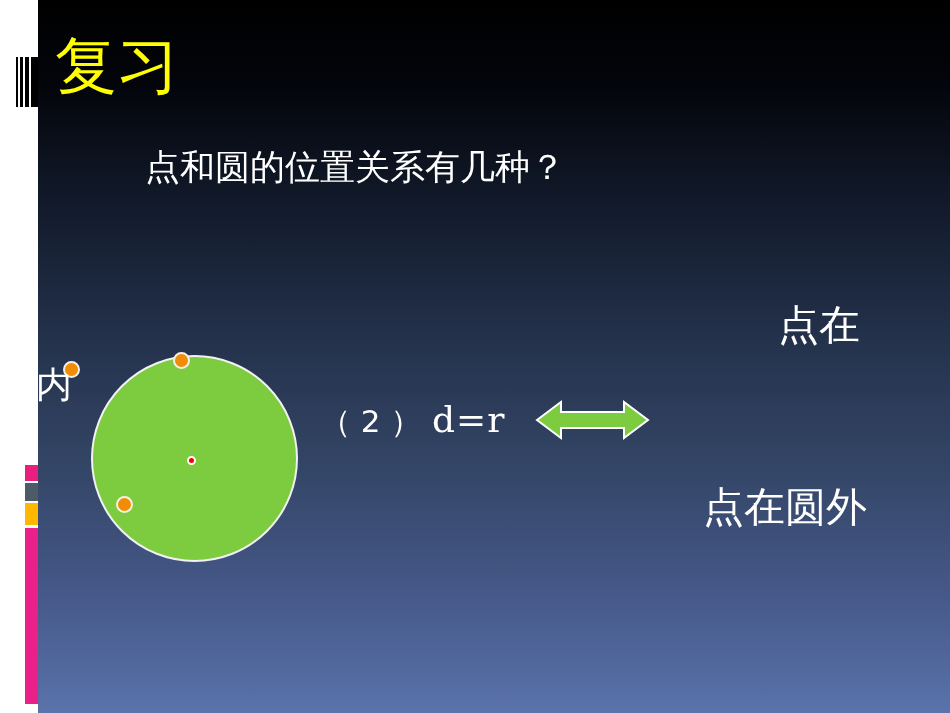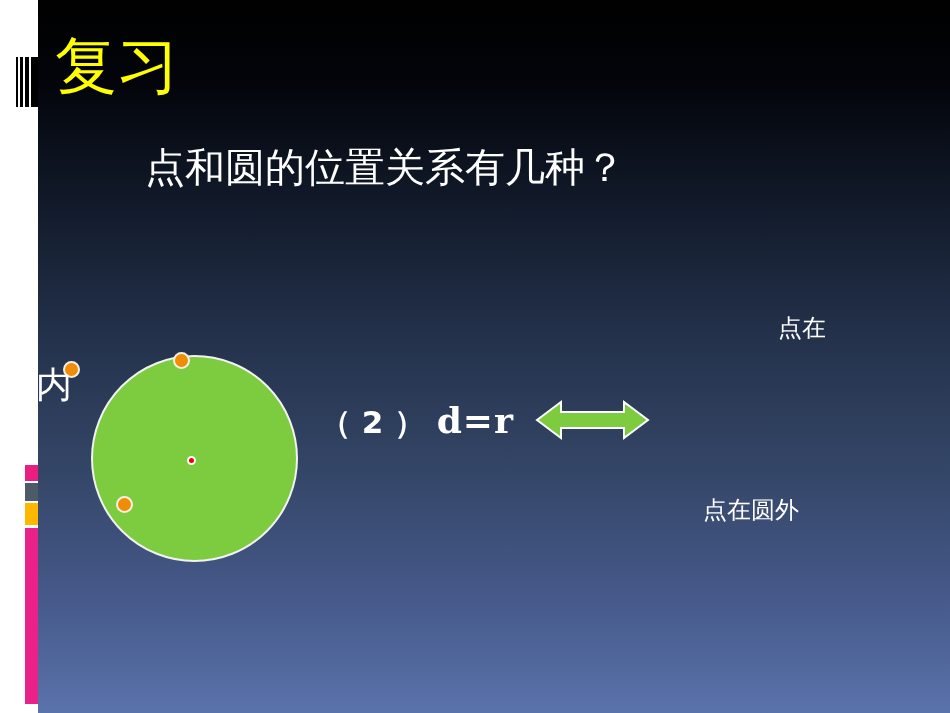--- a/index.html
+++ b/index.html
@@ -78,21 +78,21 @@
     font-family: "DejaVu Sans", "Liberation Sans", sans-serif;
     white-space: nowrap;
     text-align: center;
   }
 
   
   #question {
     position: absolute;
     left: 107px;
     top: 144px;
-    font-size: 40px;
+    font-size: 35px;
     line-height: 46px;
     color: #ffffff;
     white-space: nowrap;
   }
 
   
   #diagram {
     position: absolute;
     left: 0px;
     top: 330px;
@@ -152,37 +152,38 @@
     left: -38px;
     color: #ffffff;
     white-space: nowrap;
     font-size: 36px;
     line-height: 46px;
   }
   .rhs {
     position: absolute;
     color: #ffffff;
     white-space: nowrap;
-    font-size: 24px;
+    font-size: 41px;
     line-height: 46px;
+    font-family: Liberation Mono, monospace;
   }
 
   
   .arrow {
     position: absolute;
     display: block;
   }
   .arrow svg { display: block; }
 
   #line1 { left: 330px; top: 305px; }
   #line1 .arrow { left: 180px; top: 6px; }
   #line1-rhs { left: 740px; top: 305px; }
   #word-yuannei { top: 362px; }
 
-  #line2 { left: 282px; top: 398px; font-weight: bold; }
+  #line2 { left: 282px; top: 398px; }
   #line2 .arrow { left: 215px; top: 0px; }
   #line2-rhs { left: 700px; top: 398px; }
 
   #line3 { left: 282px; top: 487px; }
   #line3 .arrow { left: 222px; top: 0px; }
   #line3-rhs { left: 665px; top: 487px; }
 </style>
 </head>
 <body>
 

